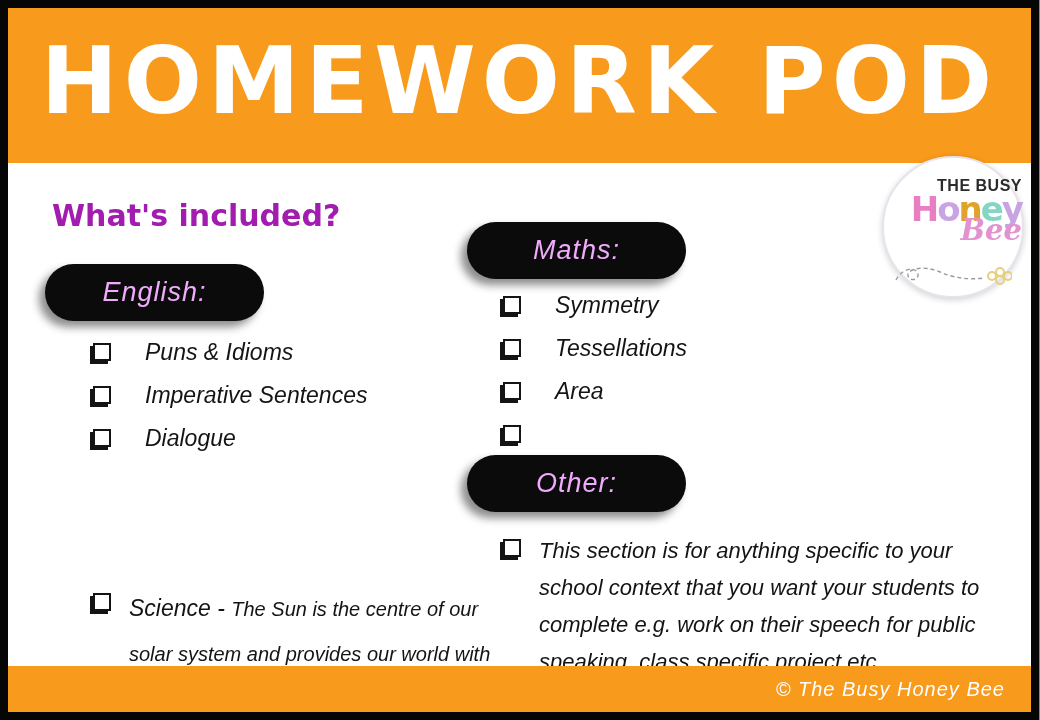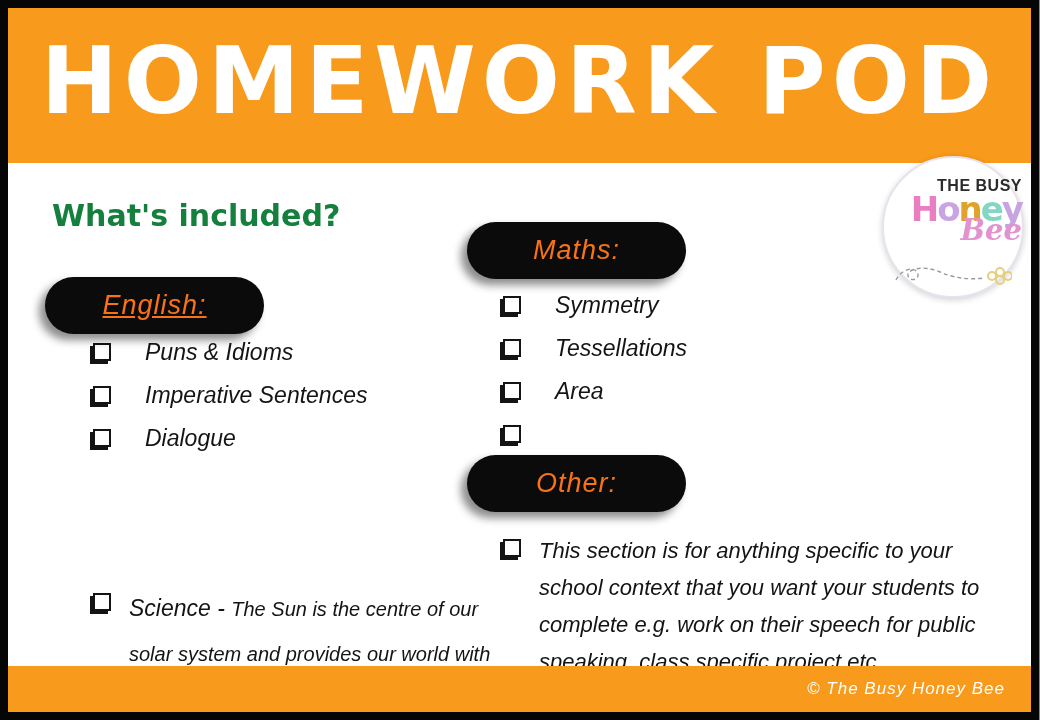--- a/index.html
+++ b/index.html
@@ -43,33 +43,33 @@
   .logo-honey .l2{color:#C9A4E2;}
   .logo-honey .l3{color:#DFA32A;}
   .logo-honey .l4{color:#83D6C3;}
   .logo-honey .l5{color:#C7A3E2;}
   .logo-bee{font-family:"DejaVu Serif", serif;font-style:italic;font-weight:bold;
     font-size:29px;color:#E292D0;margin-top:-10px;margin-left:34px;line-height:1;}
   .logo svg{position:absolute;left:8px;bottom:8px;}
   
   .included{
     position:absolute;left:44px;top:190px;margin:0;
-    font-family:"DejaVu Sans", sans-serif;font-weight:bold;font-size:30px;color:#15803d;
+    font-family:"DejaVu Sans", sans-serif;font-weight:bold;font-size:30px;color:#a21caf;
   }
   
   .pill{
     position:absolute;width:219px;height:57px;
     background:#0b0b0b;border-radius:30px;
-    color:#f97316;
+    color:#f0abfc;
     display:flex;align-items:center;justify-content:center;
     font-style:italic;font-size:27px;letter-spacing:1px;
     box-shadow:-6px 6px 9px rgba(0,0,0,.45);
     z-index:3;
   }
-  .pill.english{left:37px;top:269px;text-decoration:underline;}
+  .pill.english{left:37px;top:256px;}
   .pill.kla{left:37px;top:508px;}
   .pill.maths{left:459px;top:214px;}
   .pill.other{left:459px;top:447px;}
   
   .list{position:absolute;}
   .list.english{left:82px;top:330px;}
   .list.maths{left:492px;top:283px;}
   .row{display:flex;align-items:center;height:28px;margin-bottom:15px;gap:16px;}
   .cb{
     flex:0 0 auto;width:14px;height:14px;background:#fff;
@@ -84,21 +84,21 @@
   .kla-text{font-style:italic;font-size:23px;line-height:44px;color:#141414;}
   .kla-text .rest{font-size:20px;}
   .other-item{left:492px;top:524px;width:510px;}
   .other-text{font-style:italic;font-size:22px;line-height:37px;color:#141414;}
   
   .footer{
     position:absolute;left:0;right:0;bottom:0;height:46px;
     background:#F89A1B;
     display:flex;align-items:center;justify-content:flex-end;
   }
-  .footer span{color:#ffffff;font-size:17px;font-style:italic;margin-right:26px;letter-spacing:1px;}
+  .footer span{color:#ffffff;font-size:20px;font-style:italic;margin-right:26px;letter-spacing:1px;}
 </style>
 </head>
 <body>
 
 <div class="page">
 
   <div class="banner">
     <h1>HOMEWORK POD</h1>
   </div>
 

